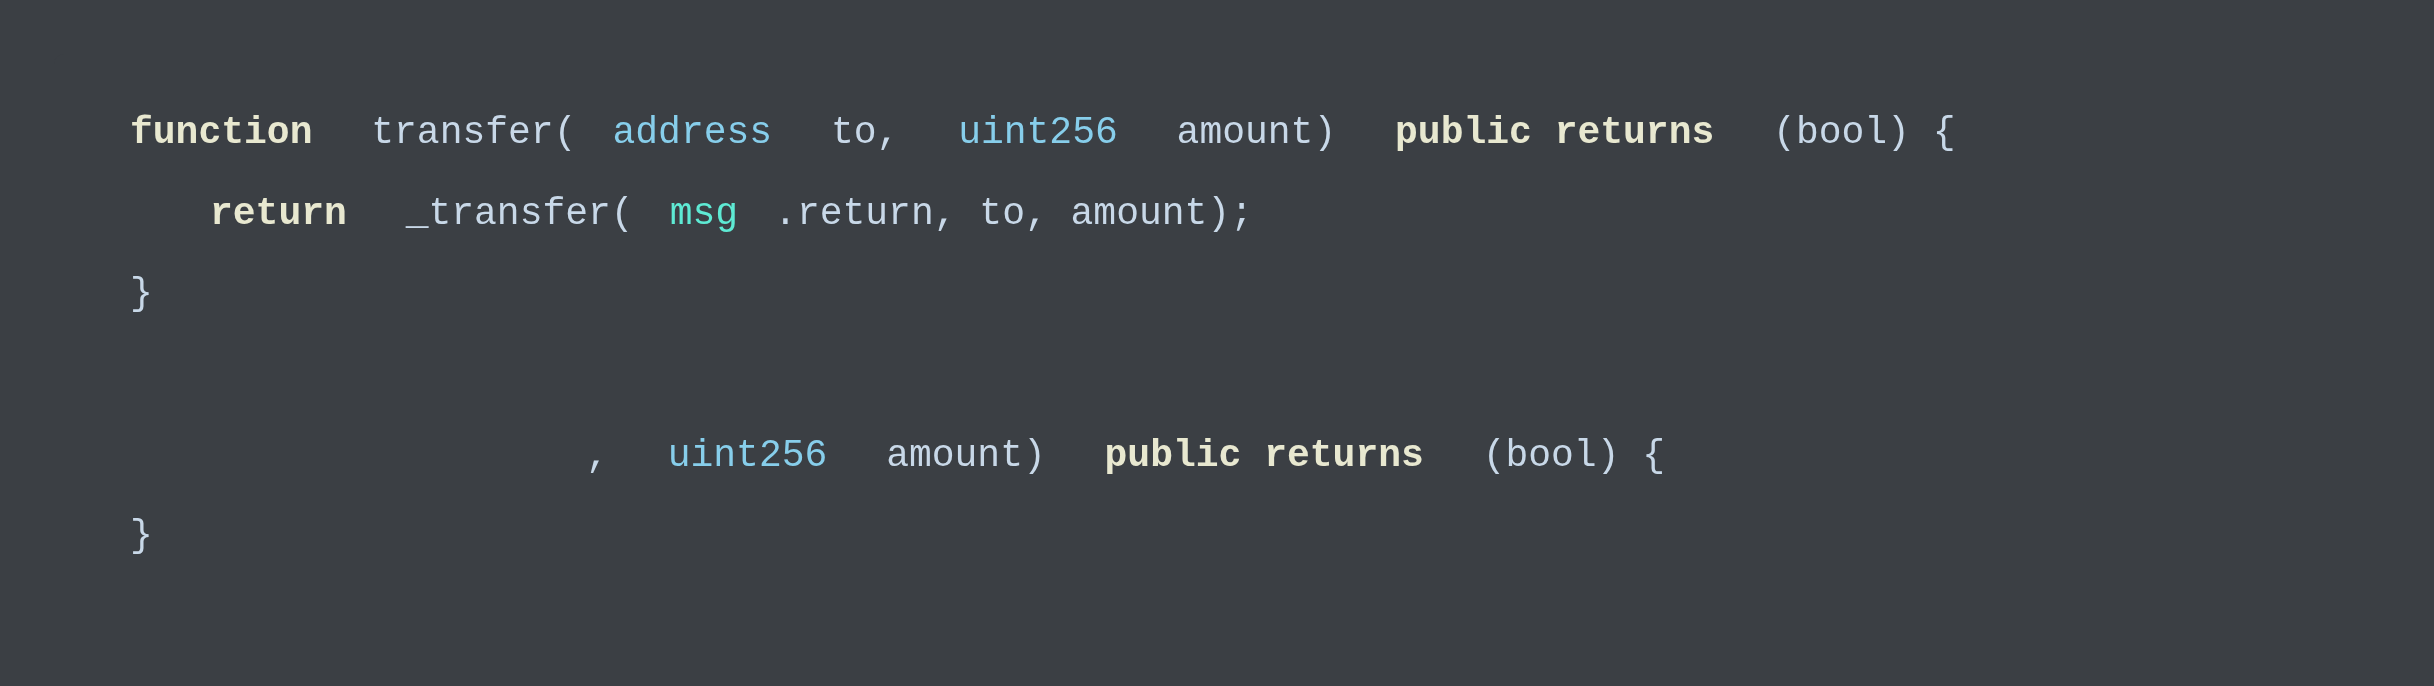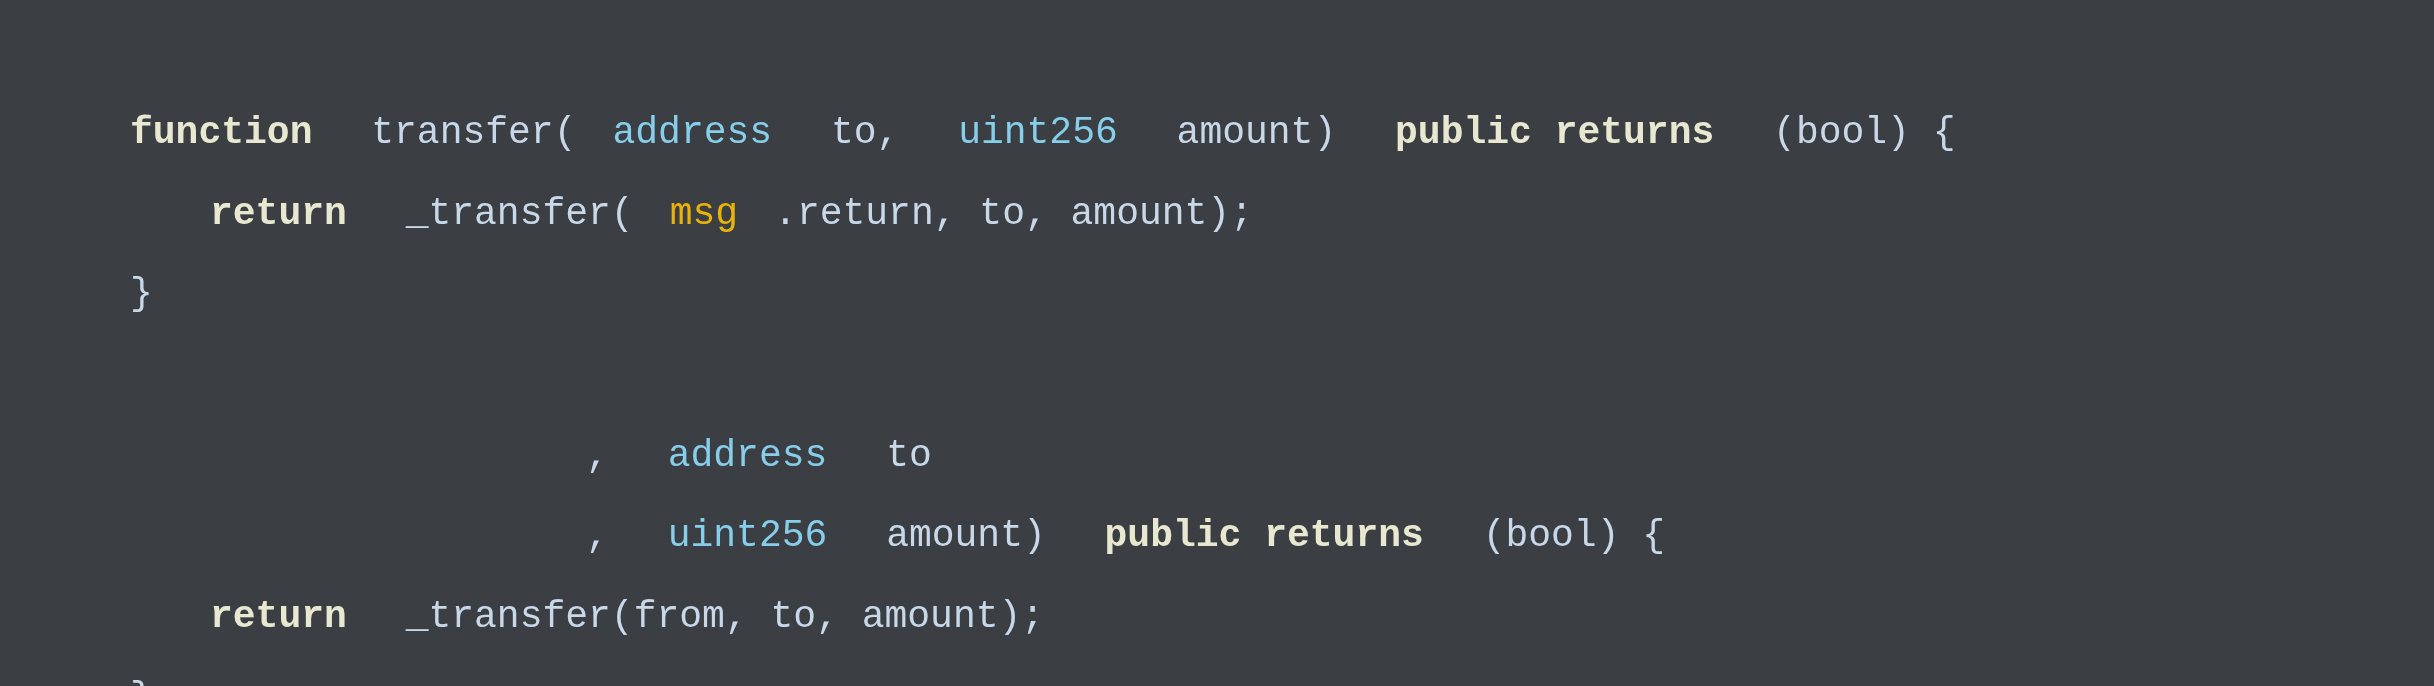--- a/index.html
+++ b/index.html
@@ -33,21 +33,21 @@
       display: block;
       white-space: pre;
     }
 
     .kw {
       color: #e8e8d0;
       font-weight: bold;
     }
 
     .fn-name {
-      color: #eab308;
+      color: #5eead4;
       text-align: center;
     }
 
     .type {
       color: #87ceeb;
     }
 
     .plain {
       color: #c8d8e8;
     }
@@ -68,20 +68,18 @@
 
   <span class="code-line"><span class="kw">function</span><span class="plain"> transfer(</span><span class="type">address</span><span class="plain"> to, </span><span class="type">uint256</span><span class="plain"> amount) </span><span class="kw">public returns</span><span class="plain"> (bool) {</span></span>
 
   <span class="code-line indent1"><span class="kw">return</span><span class="plain"> _transfer(</span><span class="fn-name">msg</span><span class="plain">.return, to, amount);</span></span>
 
   <span class="code-line"><span class="plain">}</span></span>
 
   <span class="empty-line"></span>
 
 
-  <span class="code-line"><span class="plain">                    , </span><span class="type">address</span><span class="plain"> to</span></span>
 
   <span class="code-line"><span class="plain">                    , </span><span class="type">uint256</span><span class="plain"> amount) </span><span class="kw">public returns</span><span class="plain"> (bool) {</span></span>
 
-  <span class="code-line indent1"><span class="kw">return</span><span class="plain"> _transfer(from, to, amount);</span></span>
 
   <span class="code-line"><span class="plain">}</span></span>
 </div>
 
 </body></html>

